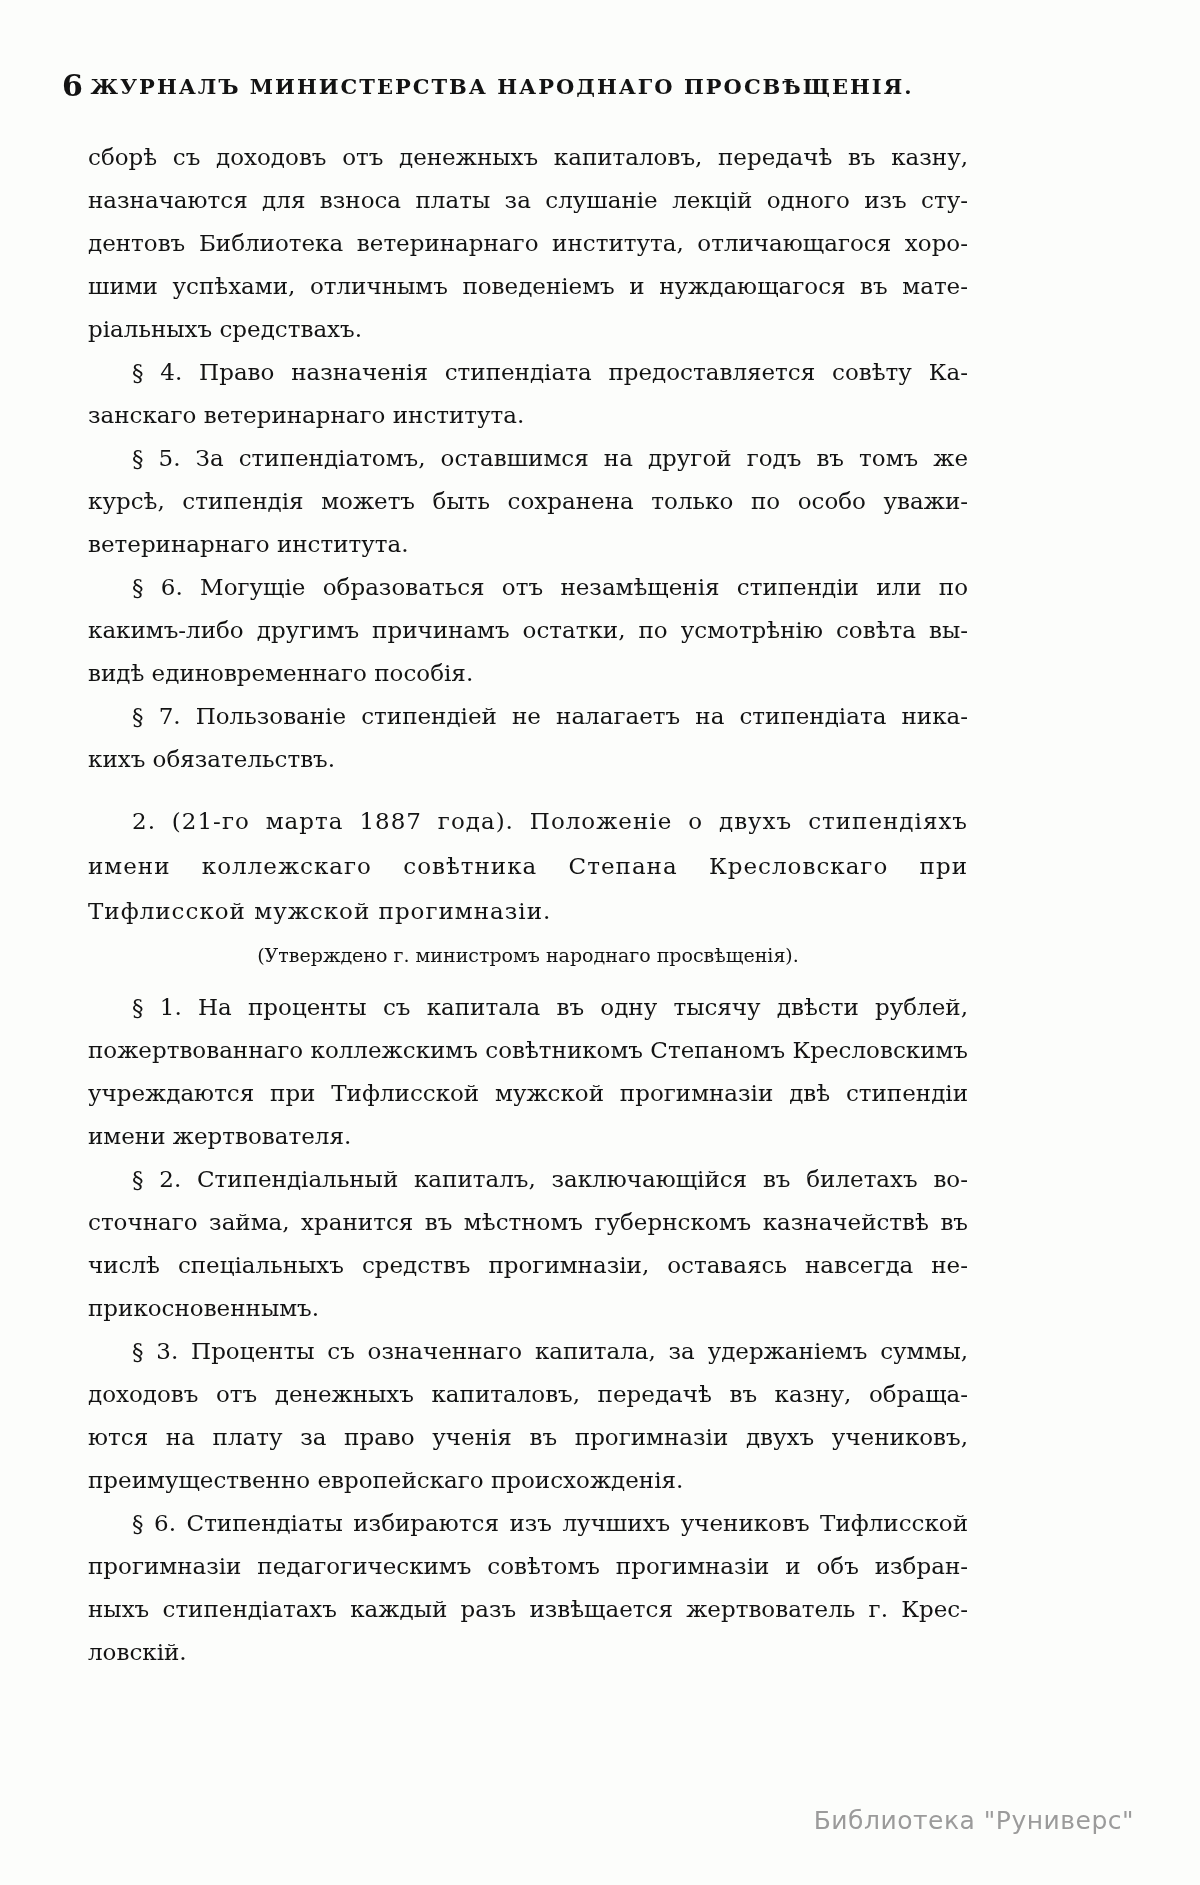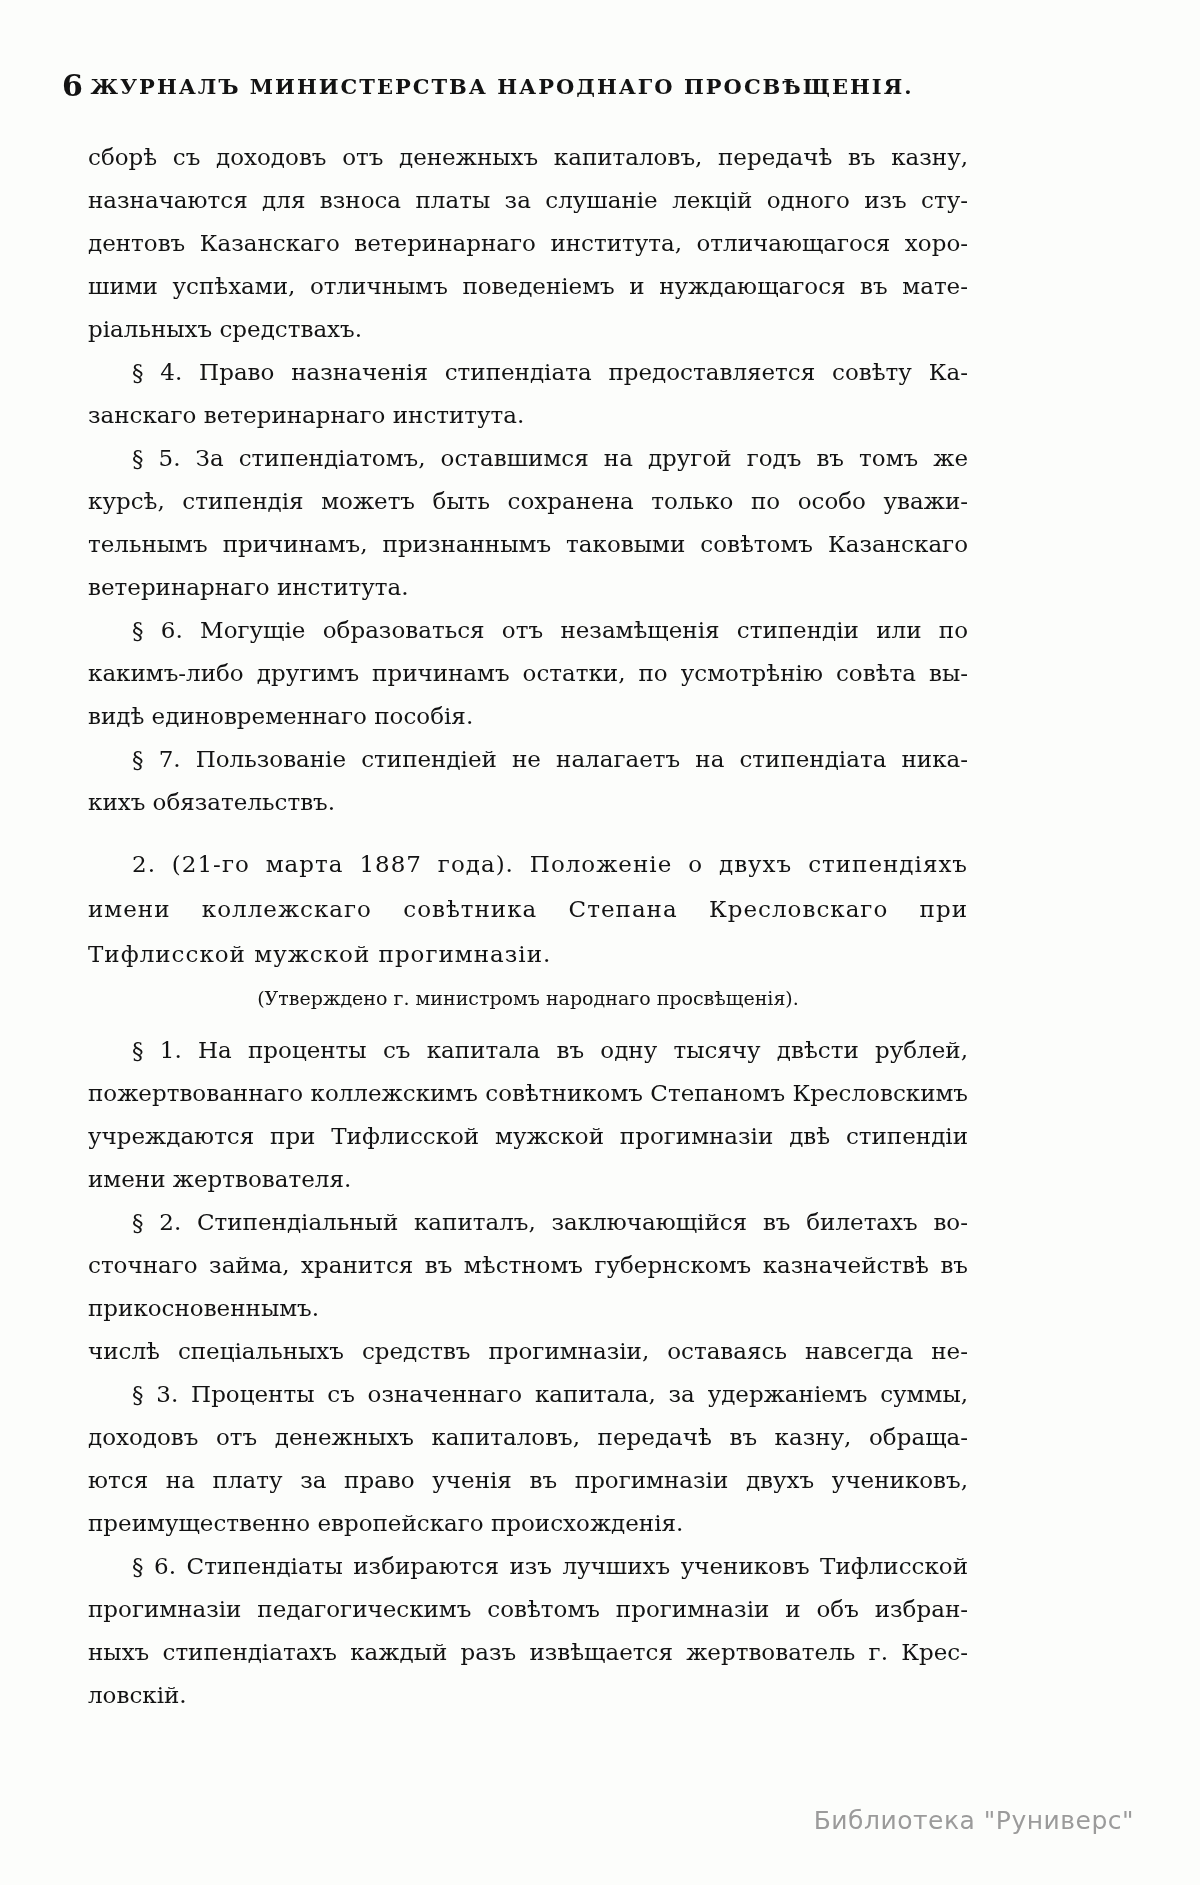--- a/index.html
+++ b/index.html
@@ -90,32 +90,31 @@
 <div class="page">
   <div class="header">
     <div class="page-number">6</div>
     <div class="running-title">ЖУРНАЛЪ МИНИСТЕРСТВА НАРОДНАГО ПРОСВѢЩЕНІЯ.</div>
   </div>
 
   <div class="text-column">
       <div class="block para">
         <div class="line">сборѣ съ доходовъ отъ денежныхъ капиталовъ, передачѣ въ казну,</div>
         <div class="line">назначаются для взноса платы за слушаніе лекцій одного изъ сту-</div>
-        <div class="line">дентовъ Казанскаго ветеринарнаго института, отличающагося хоро-</div>
+        <div class="line">дентовъ Библиотека ветеринарнаго института, отличающагося хоро-</div>
         <div class="line">шими успѣхами, отличнымъ поведеніемъ и нуждающагося въ мате-</div>
         <div class="line last">ріальныхъ средствахъ.</div>
       </div>
       <div class="block para">
         <div class="line indent">§ 4. Право назначенія стипендіата предоставляется совѣту Ка-</div>
         <div class="line last">занскаго ветеринарнаго института.</div>
       </div>
       <div class="block para">
         <div class="line indent">§ 5. За стипендіатомъ, оставшимся на другой годъ въ томъ же</div>
         <div class="line">курсѣ, стипендія можетъ быть сохранена только по особо уважи-</div>
-        <div class="line">тельнымъ причинамъ, признаннымъ таковыми совѣтомъ Казанскаго</div>
         <div class="line last">ветеринарнаго института.</div>
       </div>
       <div class="block para">
         <div class="line indent">§ 6. Могущіе образоваться отъ незамѣщенія стипендіи или по</div>
         <div class="line">какимъ-либо другимъ причинамъ остатки, по усмотрѣнію совѣта вы-</div>
         <div class="line last">видѣ единовременнаго пособія.</div>
       </div>
       <div class="block para">
         <div class="line indent">§ 7. Пользованіе стипендіей не налагаетъ на стипендіата ника-</div>
         <div class="line last">кихъ обязательствъ.</div>
@@ -130,22 +129,22 @@
       </div>
       <div class="block para">
         <div class="line indent">§ 1. На проценты съ капитала въ одну тысячу двѣсти рублей,</div>
         <div class="line">пожертвованнаго коллежскимъ совѣтникомъ Степаномъ Кресловскимъ</div>
         <div class="line">учреждаются при Тифлисской мужской прогимназіи двѣ стипендіи</div>
         <div class="line last">имени жертвователя.</div>
       </div>
       <div class="block para">
         <div class="line indent">§ 2. Стипендіальный капиталъ, заключающійся въ билетахъ во-</div>
         <div class="line">сточнаго займа, хранится въ мѣстномъ губернскомъ казначействѣ въ</div>
+        <div class="line">числѣ спеціальныхъ средствъ прогимназіи, оставаясь навсегда не-</div>
         <div class="line last">прикосновеннымъ.</div>
-        <div class="line">числѣ спеціальныхъ средствъ прогимназіи, оставаясь навсегда не-</div>
       </div>
       <div class="block para">
         <div class="line indent">§ 3. Проценты съ означеннаго капитала, за удержаніемъ суммы,</div>
         <div class="line">доходовъ отъ денежныхъ капиталовъ, передачѣ въ казну, обраща-</div>
         <div class="line">ются на плату за право ученія въ прогимназіи двухъ учениковъ,</div>
         <div class="line last">преимущественно европейскаго происхожденія.</div>
       </div>
       <div class="block para">
         <div class="line indent">§ 6. Стипендіаты избираются изъ лучшихъ учениковъ Тифлисской</div>
         <div class="line">прогимназіи педагогическимъ совѣтомъ прогимназіи и объ избран-</div>

